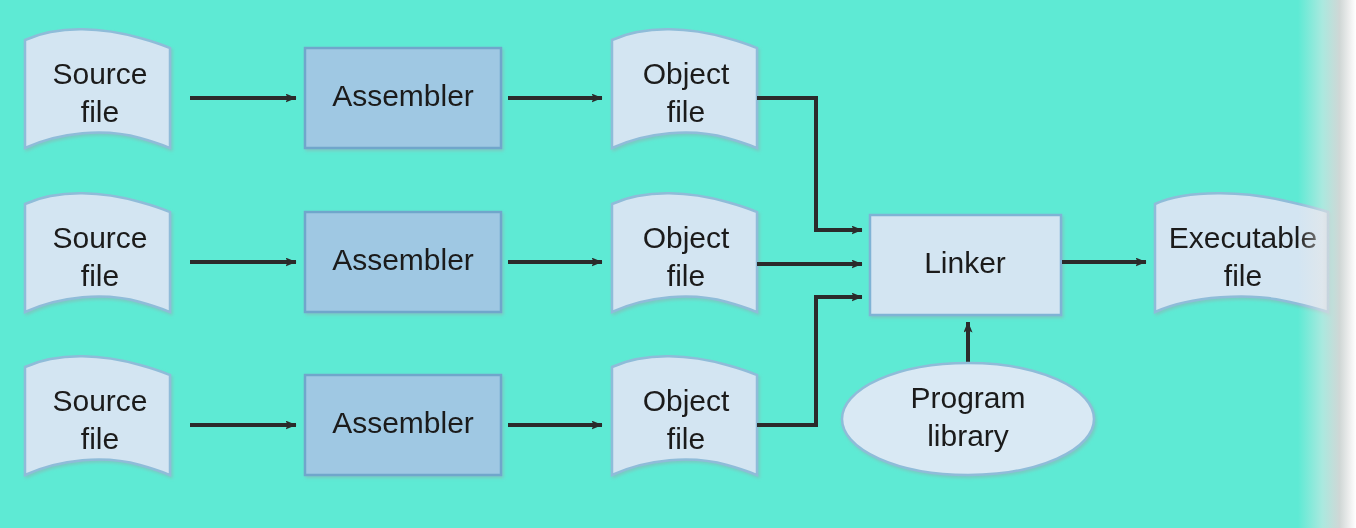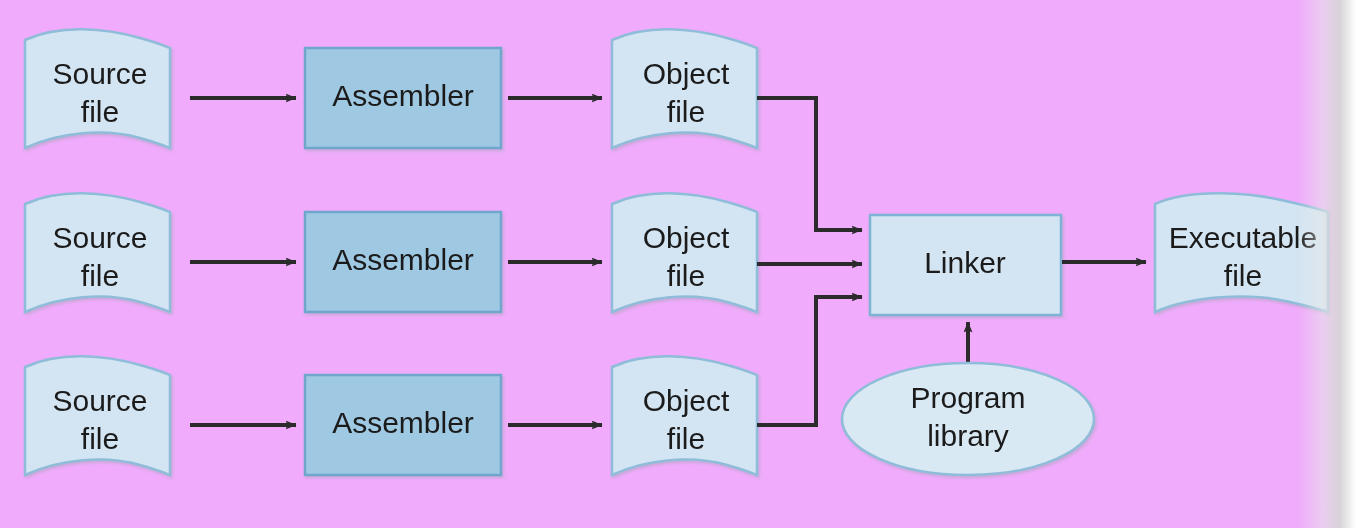--- a/index.html
+++ b/index.html
@@ -7,21 +7,21 @@
     padding: 0;
     background: #ffffff;
   }
   body {
     font-family: "Liberation Sans", sans-serif;
   }
   #canvas {
     position: relative;
     width: 1356px;
     height: 528px;
-    background: #f0abfc;
+    background: #5eead4;
     overflow: hidden;
   }
   
   #page-edge-shadow {
     position: absolute;
     top: 0;
     right: 0;
     width: 58px;
     height: 100%;
     background: linear-gradient(to right,

